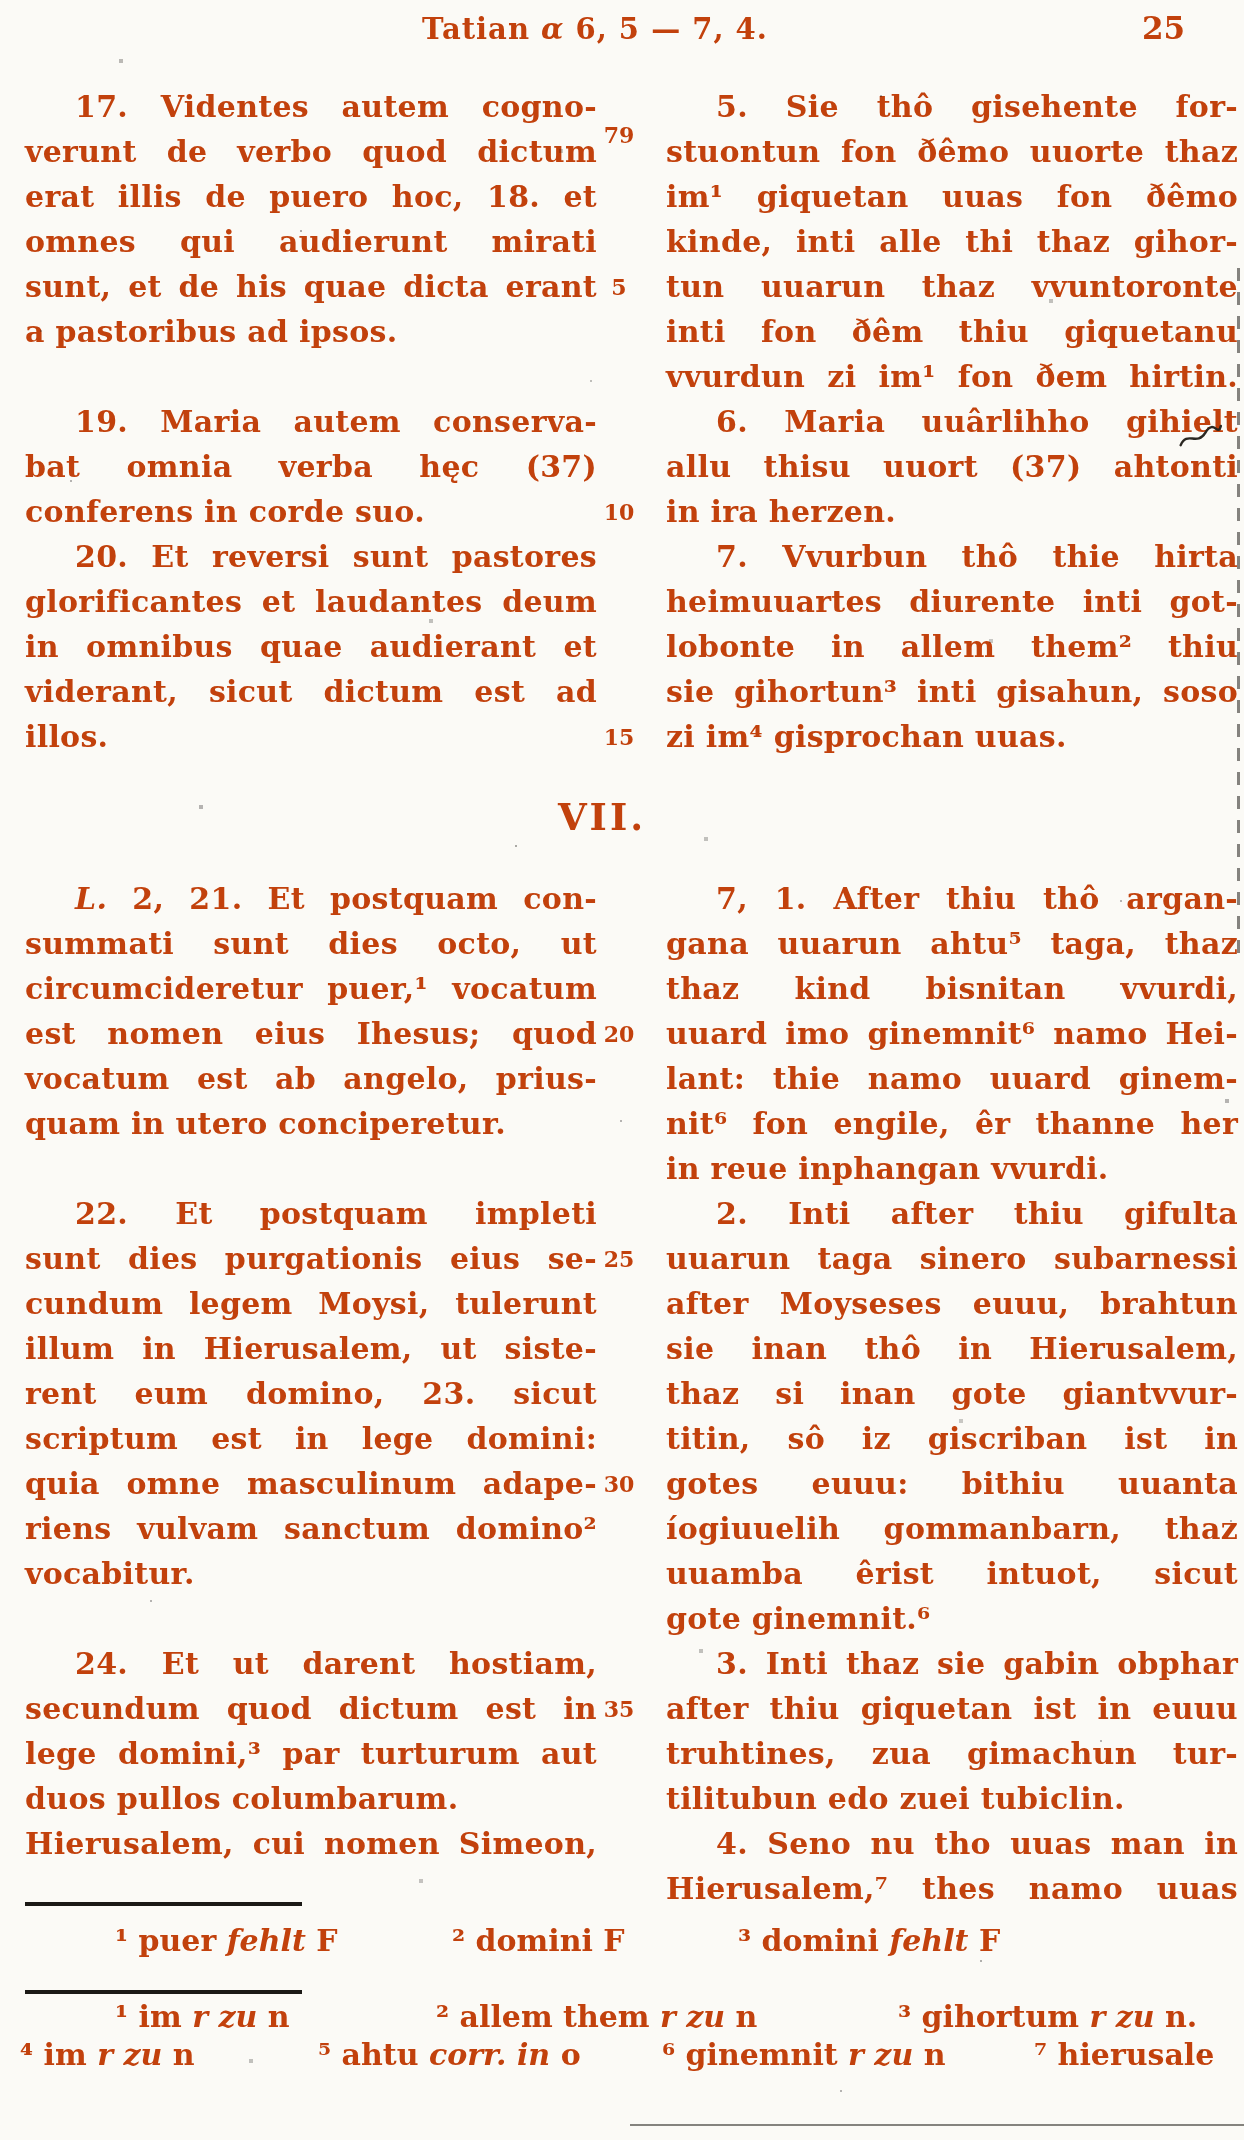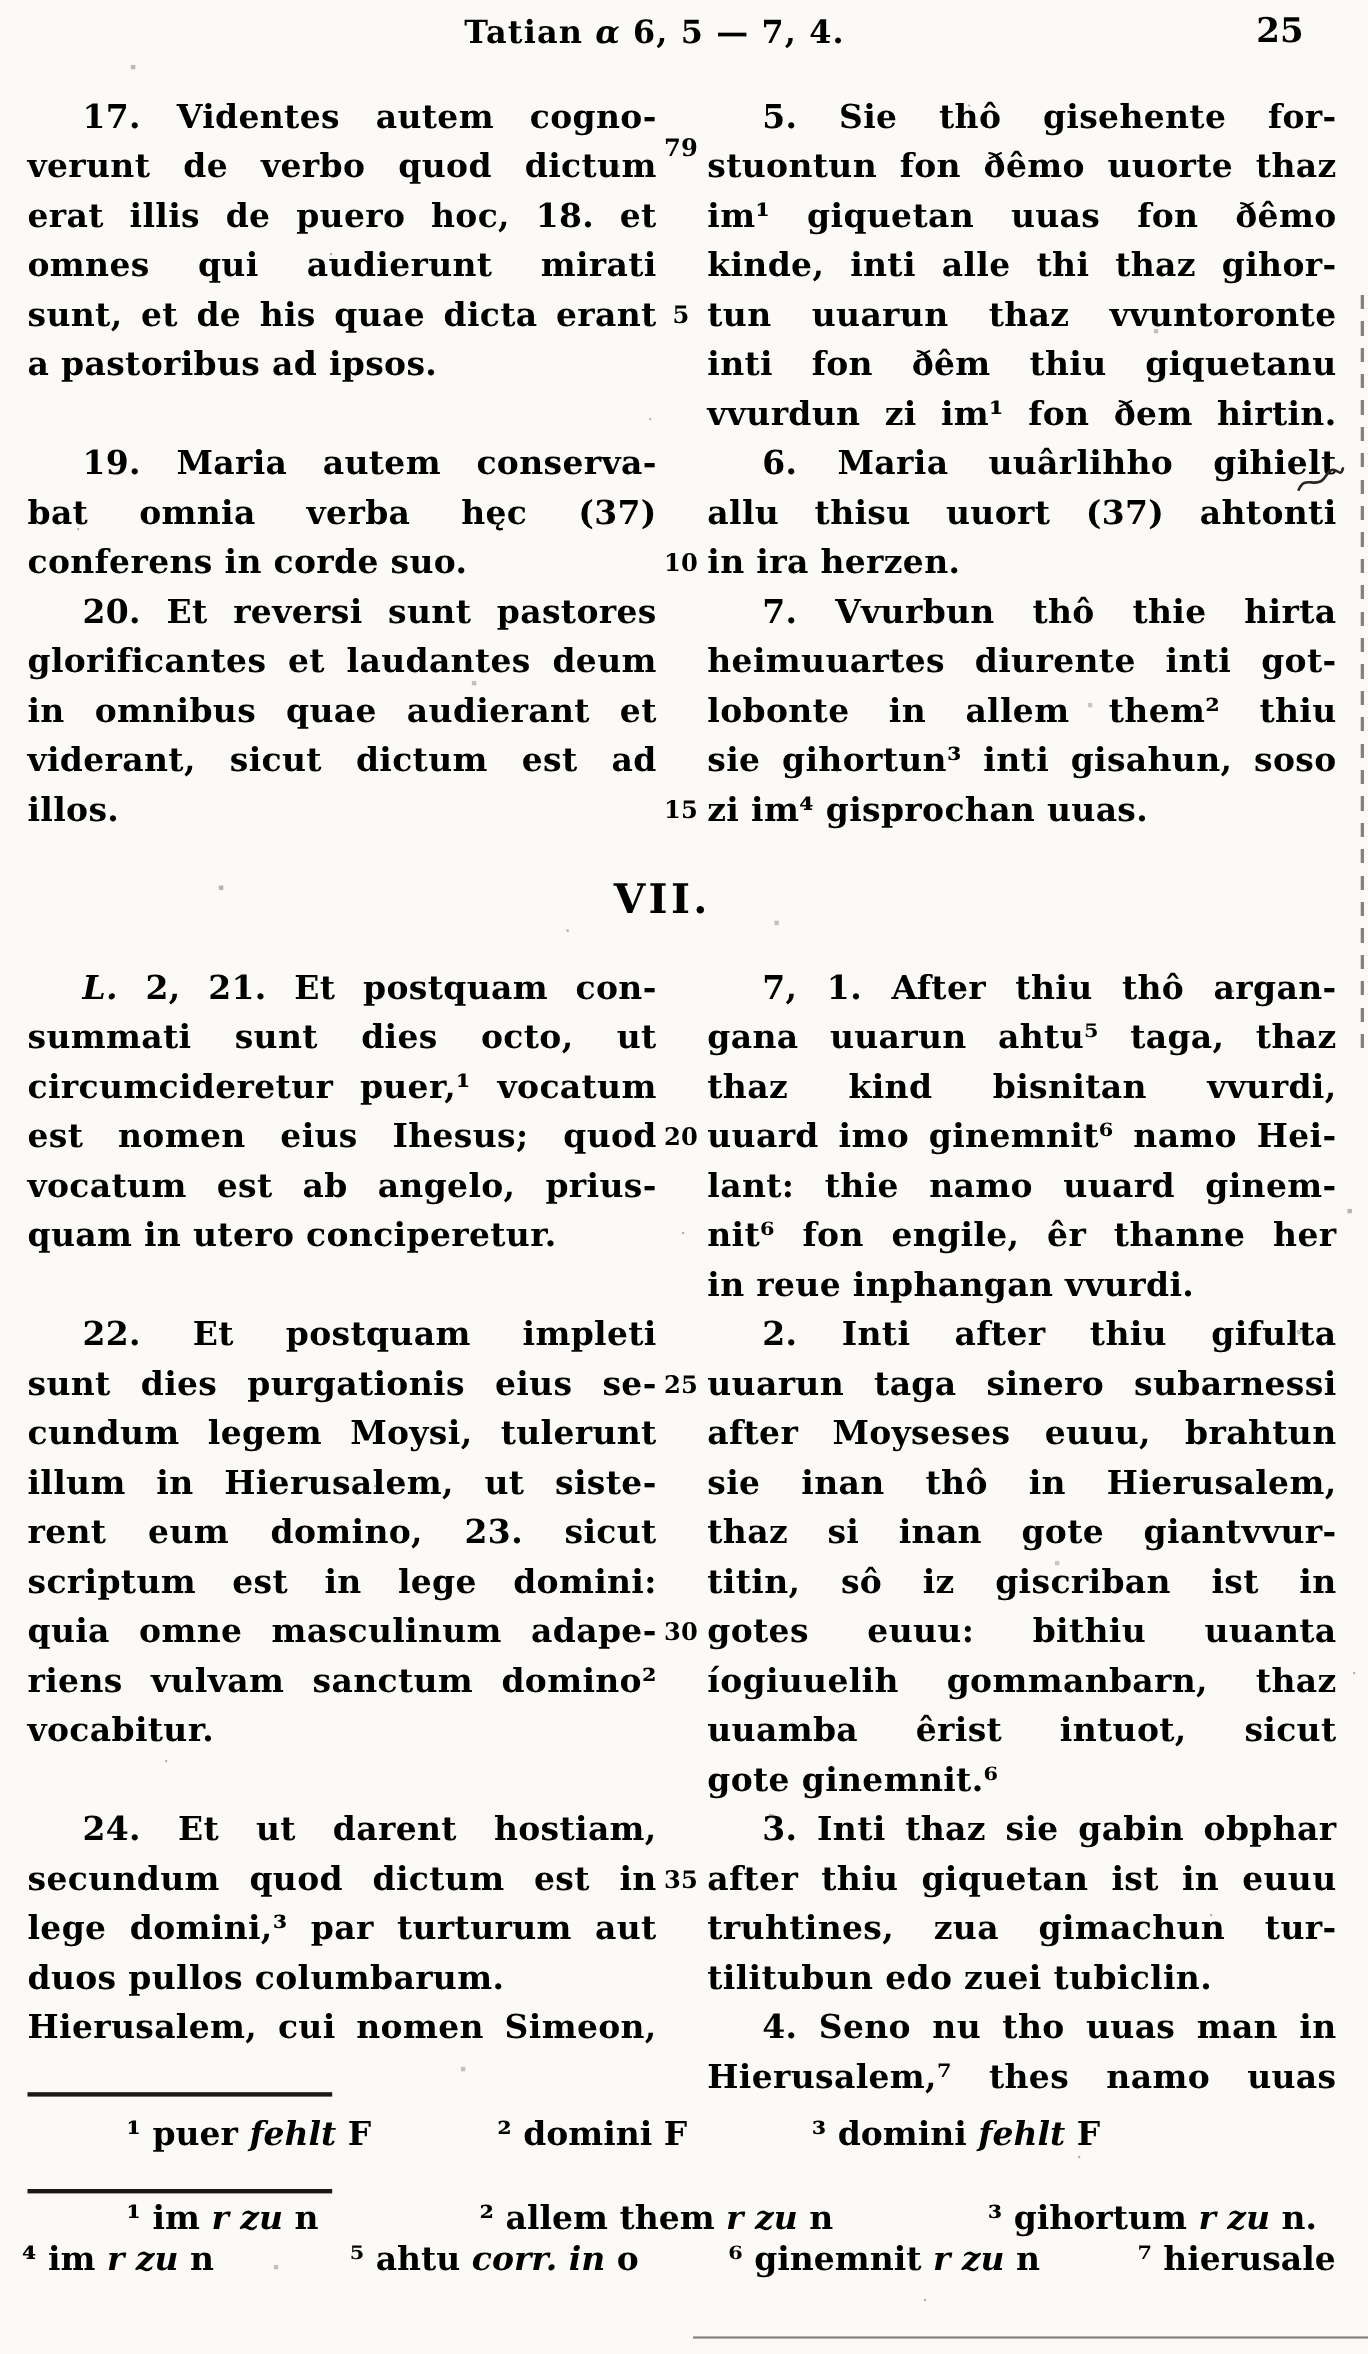--- a/index.html
+++ b/index.html
@@ -1,38 +1,38 @@
 <!DOCTYPE html>
 <html lang="la"><head>
 <meta charset="utf-8">
 <style>
   html,body { margin:0; padding:0; background:#777; }
   .page {
     position:relative; width:1244px; height:2140px;
     background:#fbfaf6;
-    color:#000000;
+    color:#c2410c;
     font-family:"DejaVu Serif","Liberation Serif",serif;
     font-weight:700;
     overflow:hidden;
     margin:0 auto;
   }
   
   .running-title {
     position:absolute; top:12px; left:0; width:1190px;
     text-align:center; font-size:29px; letter-spacing:1px;
   }
   .page-number { position:absolute; top:10px; left:1142px; font-size:31px; }
 
   
   .section { position:absolute; left:0; width:1244px; }
   #section-1 { top:84px;  height:675px; }
   #section-2 { top:876px; height:1035px;padding-left:11px; }
   .col { position:absolute; top:0; width:572px; }
   .col.left  { left:25px;  }
-  .col.right { left:643px; }
+  .col.right { left:666px; }
   .para { margin:0; }
   .para.gap { margin-top:45px; }
   .line {
     height:45px; line-height:45px; font-size:30px;
     letter-spacing:.3px;
     text-align:justify; text-align-last:justify;
   }
   .line.first { text-indent:50px; }
   .line.last  { text-align-last:left; }
   .para.flush .line.last { text-align-last:justify; }

